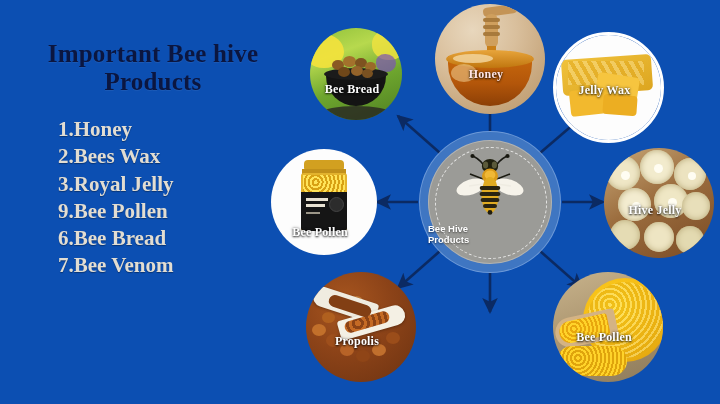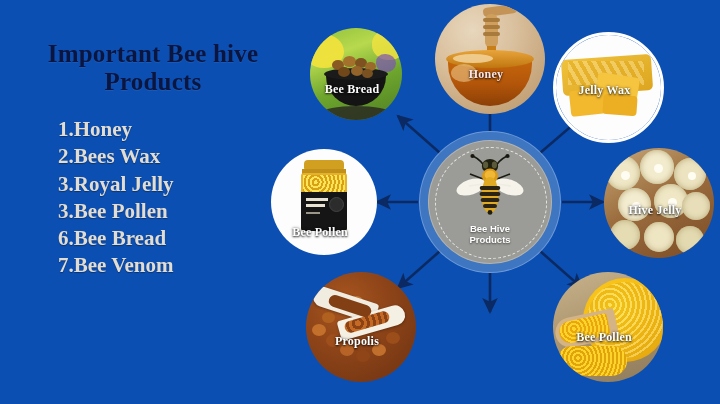--- a/index.html
+++ b/index.html
@@ -66,21 +66,21 @@
     display:flex;align-items:center;justify-content:center;
     box-shadow:inset 0 0 0 1px rgba(255,255,255,.25);
   }
   #hubDots{
     position:absolute;left:7px;top:7px;width:110px;height:110px;
     border-radius:50%;
     border:1px dashed rgba(255,255,255,.75);
   }
   #hubLabel{
     position:absolute;left:0;right:0;bottom:18px;
-    text-align:center;color:#fff;
+    text-align:left;color:#fff;
     font-size:9.5px;font-weight:bold;line-height:1.15;
     font-family:"Liberation Sans", sans-serif;
     text-shadow:0 1px 2px rgba(0,0,0,.55);
   }
   #bee{position:absolute;left:50%;top:44px;transform:translate(-50%,-50%);}
 
   
   .art{position:absolute;inset:0;}
   .circle-white{background:#fdfdfd;}
   .spot{position:absolute;border-radius:50%;}
@@ -93,21 +93,21 @@
 
   <div id="title">
     <div>Important Bee hive</div>
     <div>Products</div>
   </div>
 
   <div id="list">
     <div class="li">1.Honey</div>
     <div class="li">2.Bees Wax</div>
     <div class="li">3.Royal Jelly</div>
-    <div class="li">3.Bee Pollen</div>
+    <div class="li">9.Bee Pollen</div>
     <div class="li">6.Bee Bread</div>
     <div class="li">7.Bee Venom</div>
   </div>
 
   <div id="diagram">
 
     <svg id="arrows" viewBox="0 0 465 404">
       <defs>
         <marker id="ah" markerWidth="7" markerHeight="7" refX="5.4" refY="3" orient="auto">
           <path d="M0,0 L6.2,3 L0,6 L1.5,3 Z" fill="#0b2a63"></path>

